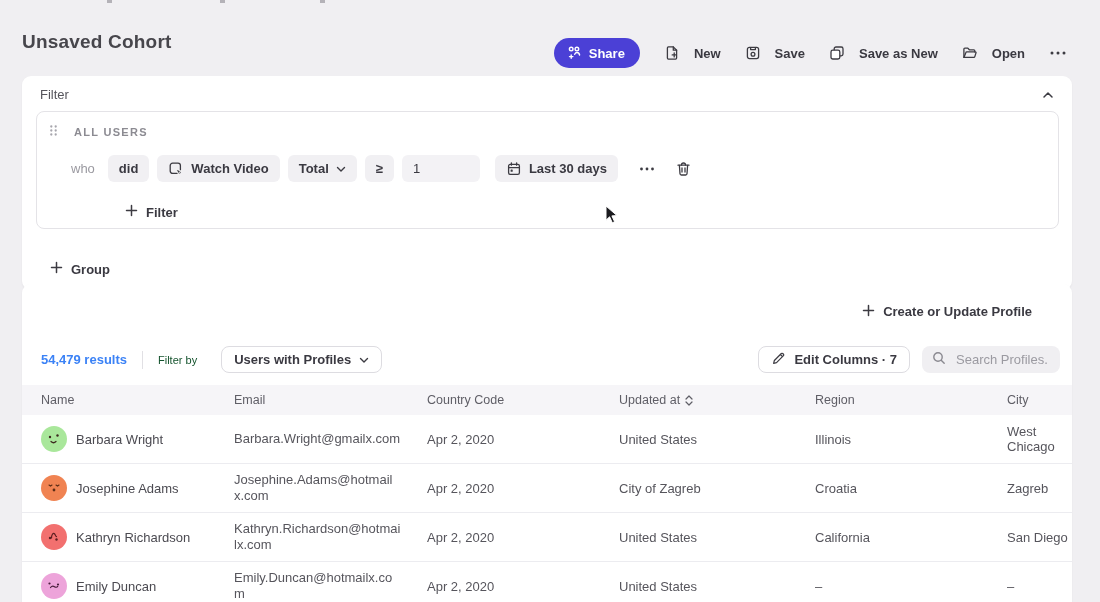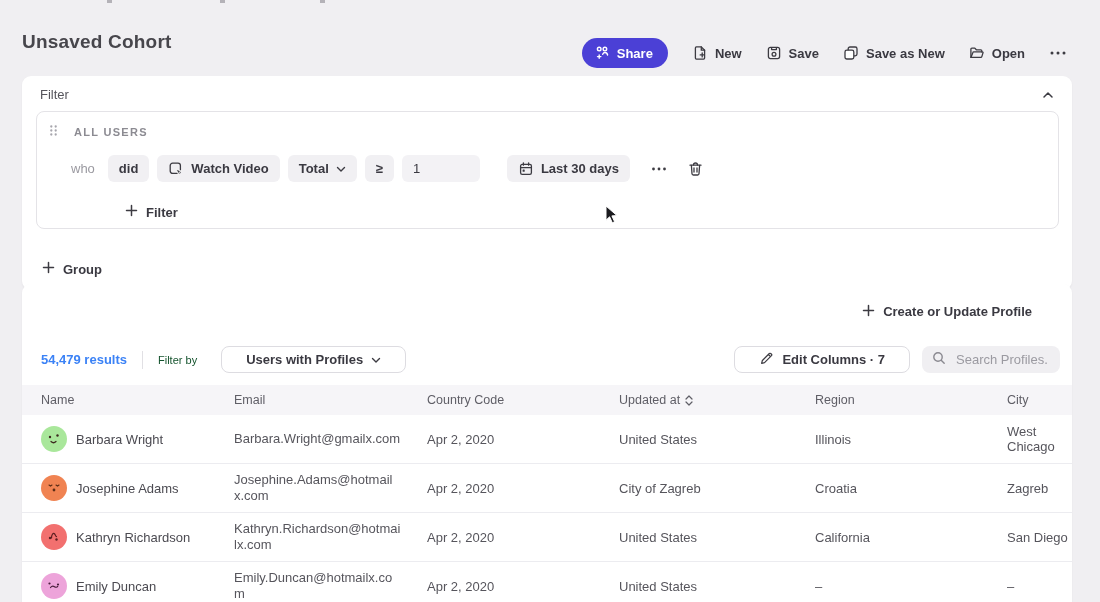--- a/index.html
+++ b/index.html
@@ -5,21 +5,21 @@
   html,body{margin:0;padding:0}
   .viewport{position:relative;width:1100px;height:602px;overflow:hidden;
     background:#f0eff2;font-family:"Liberation Sans",sans-serif;
     -webkit-font-smoothing:antialiased;color:#3a3941}
   .top-frag{position:absolute;top:0;height:3px;width:5px;background:#9a99a0;opacity:.7}
 
   
   .page-header{position:absolute;top:15px;left:0;width:100%;height:70px}
   .page-title{position:absolute;left:22px;top:16px;font-size:19px;font-weight:700;color:#47464c;letter-spacing:.2px}
   .actions{position:absolute;right:33px;top:23px;display:flex;align-items:center;gap:24px}
-  .action-btn{display:flex;align-items:center;gap:7px;font-size:13px;font-weight:600;color:#3a3941;cursor:pointer;background:none;border:none;padding:0;font-family:inherit}
+  .action-btn{display:flex;align-items:center;gap:14px;font-size:13px;font-weight:600;color:#3a3941;cursor:pointer;background:none;border:none;padding:0;font-family:inherit}
   .share-btn{display:flex;align-items:center;gap:7px;background:#4b40d6;color:#fff;font-size:13px;font-weight:600;
     border:none;border-radius:16px;padding:7px 15px 7px 12px;cursor:pointer;font-family:inherit}
   .icon16{width:16px;height:16px;display:block}
   .more-dots{display:flex;align-items:center;cursor:pointer}
 
   
   .card{position:absolute;left:22px;width:1050px;background:#fff;border-radius:9px;box-shadow:0 1px 2px rgba(25,23,40,.05)}
   .filter-card{top:76px;height:214px}
   .results-card{top:284px;height:360px;border-bottom-left-radius:0;border-bottom-right-radius:0}
 
@@ -34,30 +34,30 @@
   .who{font-size:13px;color:#9a99a0;margin-right:13px}
   .chip{display:flex;align-items:center;gap:7px;background:#f1f0f3;border:none;border-radius:6px;height:27px;
     padding:0 11px;font-size:13px;font-weight:600;color:#3a3941;cursor:pointer;font-family:inherit;margin-right:8px;white-space:nowrap}
   .num-input{width:56px;background:#f3f2f5;border:none;border-radius:6px;height:27px;padding:0 11px;
     font-size:13px;color:#3a3941;font-family:inherit;margin-right:15px}
   .row-more{background:none;border:none;cursor:pointer;display:flex;padding:0 6px;margin-left:7px}
   .row-trash{background:none;border:none;cursor:pointer;display:flex;padding:0 6px;margin-left:9px}
   .add-link{display:flex;align-items:center;gap:8px;background:none;border:none;cursor:pointer;
     font-size:13px;font-weight:600;color:#3a3941;font-family:inherit}
   .add-filter{margin:21px 0 0 70px}
-  .add-group{position:absolute;left:14px;bottom:12px}
+  .add-group{position:absolute;left:22px;bottom:12px}
 
   
   .create-row{display:flex;justify-content:flex-end;align-items:center;height:55px;padding-right:34px}
   .toolbar{display:flex;align-items:center;height:41px;padding:0 12px 0 19px}
   .result-count{font-size:13px;font-weight:700;color:#3b82f6}
   .vdiv{width:1px;height:18px;background:#e1e0e4;margin:0 15px}
   .filter-by{font-size:11px;color:#14532d;margin-right:24px}
   .outline-btn{display:flex;align-items:center;gap:8px;background:#fff;border:1px solid #dddce1;border-radius:8px;
-    height:27px;padding:0 24px;font-size:13px;font-weight:600;color:#3a3941;cursor:pointer;font-family:inherit}
+    height:27px;padding:0 12px;font-size:13px;font-weight:600;color:#3a3941;cursor:pointer;font-family:inherit}
   .toolbar-spacer{flex:1}
   .search-box{display:flex;align-items:center;gap:8px;background:#f0eff2;border-radius:8px;height:27px;padding:0 10px;width:118px;margin-left:12px}
   .search-box input{background:transparent;border:none;outline:none;font-size:13px;color:#3a3941;width:100%;font-family:inherit}
   .search-box input::placeholder{color:#9b9aa1}
 
   
   .table{margin-top:5px}
   .tr{display:grid;grid-template-columns:193px 193px 192px 196px 192px 1fr;padding-left:19px;align-items:center}
   .thead{background:#f6f5f8;height:30px;font-size:12.5px;color:#5f5e66}
   .th{display:flex;align-items:center;gap:5px}
@@ -179,21 +179,21 @@
       <button class="chip">
         <span>Total</span>
         <span><svg width="10" height="7" viewBox="0 0 10 7" fill="none" stroke="#3c3b42" stroke-width="1.4" stroke-linecap="round" stroke-linejoin="round">
                 <path d="M1.5 1.5L5 5l3.5-3.5"></path>
               </svg></span>
       </button>
       <button class="chip">
             <span>≥</span>
           </button>
       <input class="num-input" value="1" style="">
-      <button class="chip" style="margin-left:12px">
+      <button class="chip" style="margin-left:0">
         <span>
               <svg class="icon16" viewBox="0 0 16 16" fill="none" stroke="#3c3b42" stroke-width="1.3" stroke-linecap="round">
                 <rect x="2.6" y="3.4" width="10.8" height="10" rx="1.6"></rect>
                 <path d="M5.4 1.8v2.4M10.6 1.8v2.4M2.6 6.6h10.8"></path>
                 <rect x="4.6" y="8.6" width="2.1" height="2.1" rx=".5" fill="#3c3b42" stroke="none"></rect>
               </svg>
             </span>
         <span>Last 30 days</span>
       </button>
       <button class="row-more">

